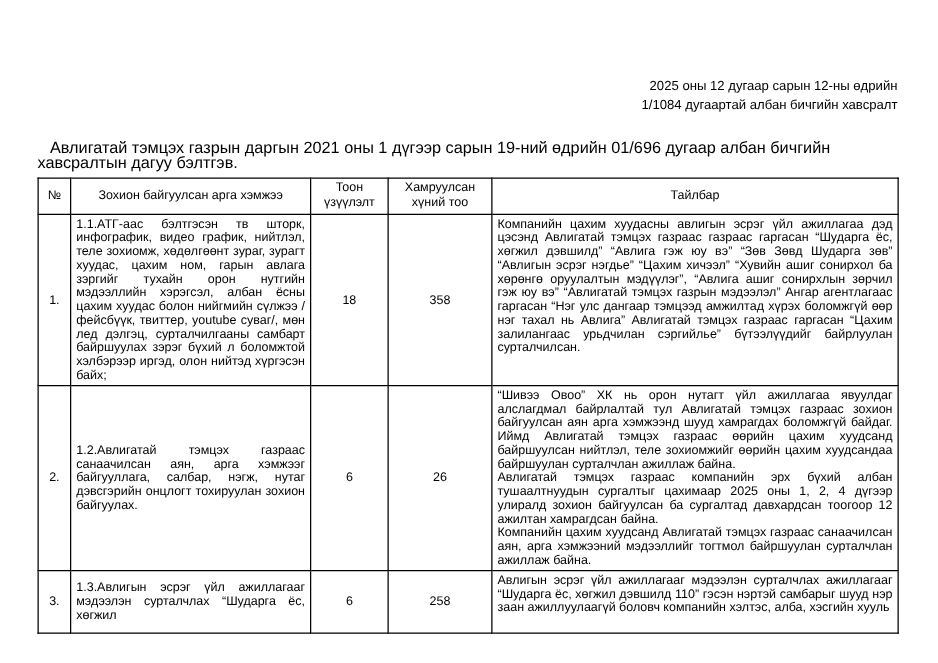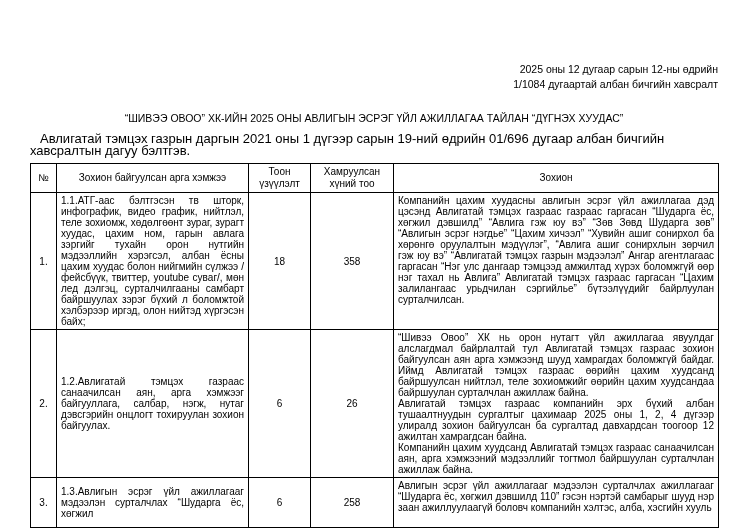--- a/index.html
+++ b/index.html
@@ -89,39 +89,38 @@
 </head>
 <body>
 
 <div class="page">
 
   <div class="date-block">
     <div>2025 оны 12 дугаар сарын 12-ны өдрийн</div>
     <div>1/1084 дугаартай албан бичгийн хавсралт</div>
   </div>
 
-  <div class="doc-title">“ШИВЭЭ ОВОО” ХК-ИЙН 2025 ОНЫ АВЛИГЫН ЭСРЭГ ҮЙЛ АЖИЛЛАГАА ТАЙЛАН “ДҮГНЭХ ХУУДАС”</div>
 
   <div class="doc-subtitle">Авлигатай тэмцэх газрын даргын 2021 оны 1 дүгээр сарын 19-ний өдрийн 01/696 дугаар албан бичгийн хавсралтын дагуу бэлтгэв.</div>
 
   <table class="report">
     <colgroup>
       <col style="width:26px">
       <col style="width:192px">
       <col style="width:62px">
       <col style="width:83px">
       <col style="width:325px">
     </colgroup>
     <thead>
       <tr>
         <th>№</th>
         <th>Зохион байгуулсан арга хэмжээ</th>
         <th>Тоон үзүүлэлт</th>
         <th>Хамруулсан хүний тоо</th>
-        <th>Зохион</th>
+        <th>Тайлбар</th>
       </tr>
     </thead>
     <tbody>
       <tr class="row-1">
         <td class="cell-no">1.</td>
         <td class="cell-measure">1.1.АТГ-аас бэлтгэсэн тв шторк, инфографик, видео график, нийтлэл, теле зохиомж, хөдөлгөөнт зураг, зурагт хуудас, цахим ном, гарын авлага зэргийг тухайн орон нутгийн мэдээллийн хэрэгсэл, албан ёсны цахим хуудас болон нийгмийн сүлжээ /фейсбүүк, твиттер, youtube суваг/, мөн лед дэлгэц, сурталчилгааны самбарт байршуулах зэрэг бүхий л боломжтой хэлбэрээр иргэд, олон нийтэд хүргэсэн байх;</td>
         <td class="cell-num">18</td>
         <td class="cell-num">358</td>
         <td class="cell-comment">Компанийн цахим хуудасны авлигын эсрэг үйл ажиллагаа дэд цэсэнд Авлигатай тэмцэх газраас газраас гаргасан “Шударга ёс, хөгжил дэвшилд” “Авлига гэж юу вэ” “Зөв Зөвд Шударга зөв” “Авлигын эсрэг нэгдье” “Цахим хичээл” “Хувийн ашиг сонирхол ба хөрөнгө оруулалтын мэдүүлэг”, “Авлига ашиг сонирхлын зөрчил гэж юу вэ” “Авлигатай тэмцэх газрын мэдээлэл” Ангар агентлагаас гаргасан “Нэг улс дангаар тэмцээд амжилтад хүрэх боломжгүй өөр нэг тахал нь Авлига” Авлигатай тэмцэх газраас гаргасан “Цахим залилангаас урьдчилан сэргийлье” бүтээлүүдийг байрлуулан сурталчилсан.</td>
       </tr>

